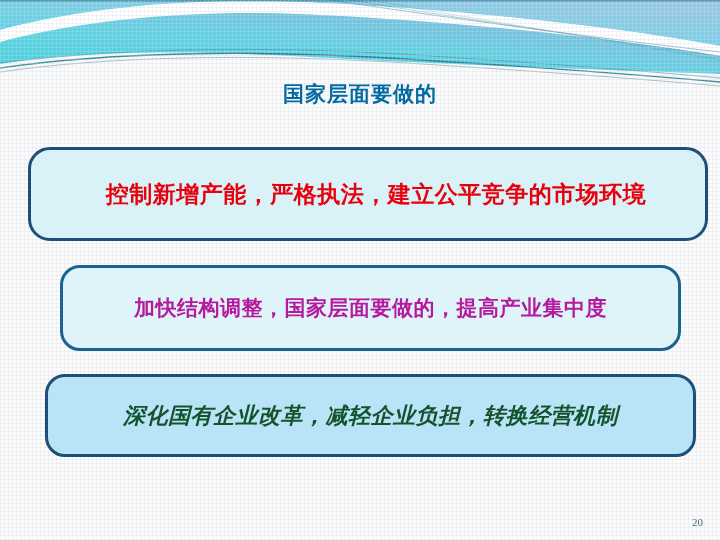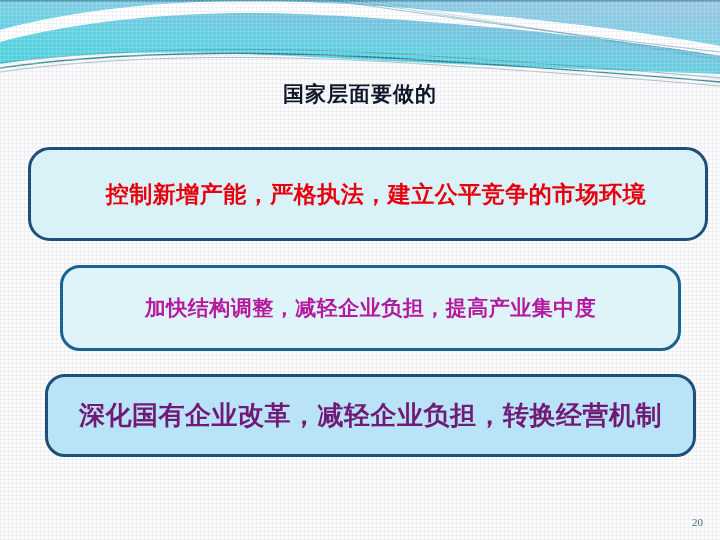--- a/index.html
+++ b/index.html
@@ -47,21 +47,21 @@
   }
 
   #title {
     position: absolute;
     top: 80px;
     left: 0;
     width: 720px;
     text-align: center;
     font-size: 21px;
     font-weight: bold;
-    color: #0f172a;
+    color: #0369a1;
     letter-spacing: 1px;
     z-index: 4;
     white-space: nowrap;
   }
 
   .callout {
     position: absolute;
     box-sizing: border-box;
     display: flex;
     align-items: center;
@@ -106,22 +106,23 @@
   #box3 {
     left: 45px;
     top: 374px;
     width: 651px;
     height: 83px;
     border: 3px solid #1f4e79;
     border-radius: 20px;
     background: #b9e4f7;
   }
   #box3 .ctext {
-    font-size: 26px;
-    color: #701a75;
+    font-size: 22px;
+    color: #14532d;
+    font-style: italic;
   }
 
   #page-number {
     position: absolute;
     right: 17px;
     bottom: 12px;
     font-size: 11px;
     color: #3f6b70;
     z-index: 4;
   }
@@ -174,21 +175,21 @@
 
   <div id="texture"></div>
 
   <div id="title">国家层面要做的</div>
 
   <div class="callout" id="box1">
     <span class="ctext">控制新增产能，严格执法，建立公平竞争的市场环境</span>
   </div>
 
   <div class="callout" id="box2">
-    <span class="ctext">加快结构调整，减轻企业负担，提高产业集中度</span>
+    <span class="ctext">加快结构调整，国家层面要做的，提高产业集中度</span>
   </div>
 
   <div class="callout" id="box3">
     <span class="ctext">深化国有企业改革，减轻企业负担，转换经营机制</span>
   </div>
 
   <div id="page-number">20</div>
 
 </div>
 

